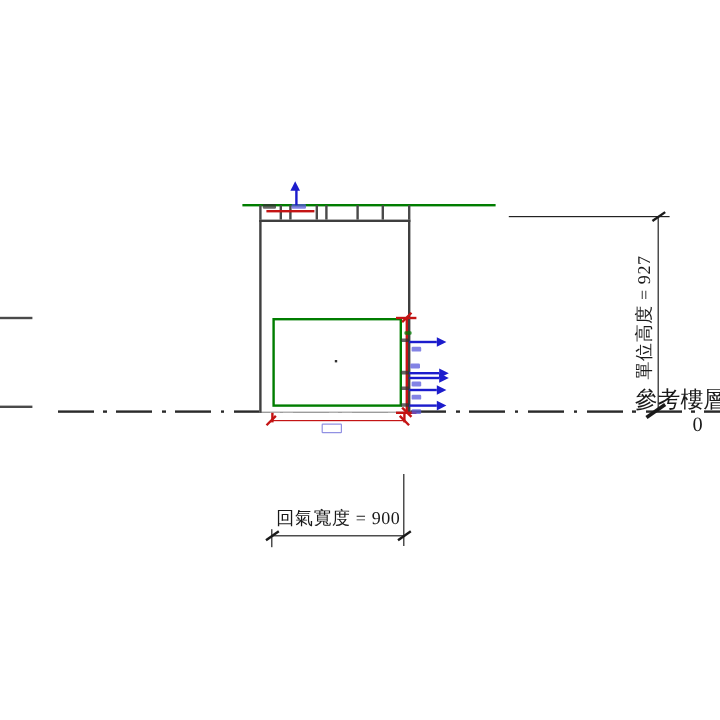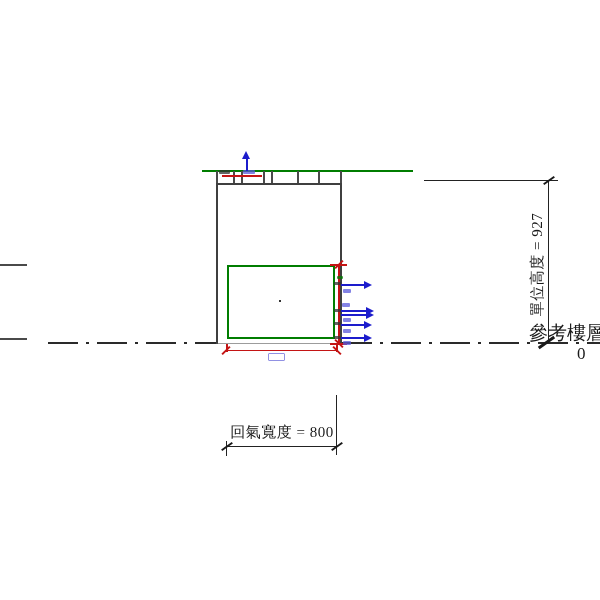--- a/index.html
+++ b/index.html
@@ -126,15 +126,15 @@
   <div class="vtext" style="left:480px;top:255px;width:115px;text-align:center;">單位高度 = 927</div>
 
   <div class="leveltext" style="left:529px;top:320px;">參考樓層</div>
   <div class="levelelev" style="left:577px;top:344px;">0</div>
 
   <div class="vline" style="left:336px;top:395px;height:60px;"></div>
   <div class="vline" style="left:226px;top:441px;height:15px;"></div>
   <div class="hline" style="left:227px;top:446px;width:110px;height:1px;"></div>
   <div class="tick" style="left:226px;top:440px;"></div>
   <div class="tick" style="left:336px;top:440px;"></div>
-  <div class="dimtext" style="left:230px;top:423px;width:104px;text-align:center;">回氣寬度 = 800</div>
+  <div class="dimtext" style="left:230px;top:423px;width:104px;text-align:center;">回氣寬度 = 900</div>
 
 </div>
 
 </body></html>

